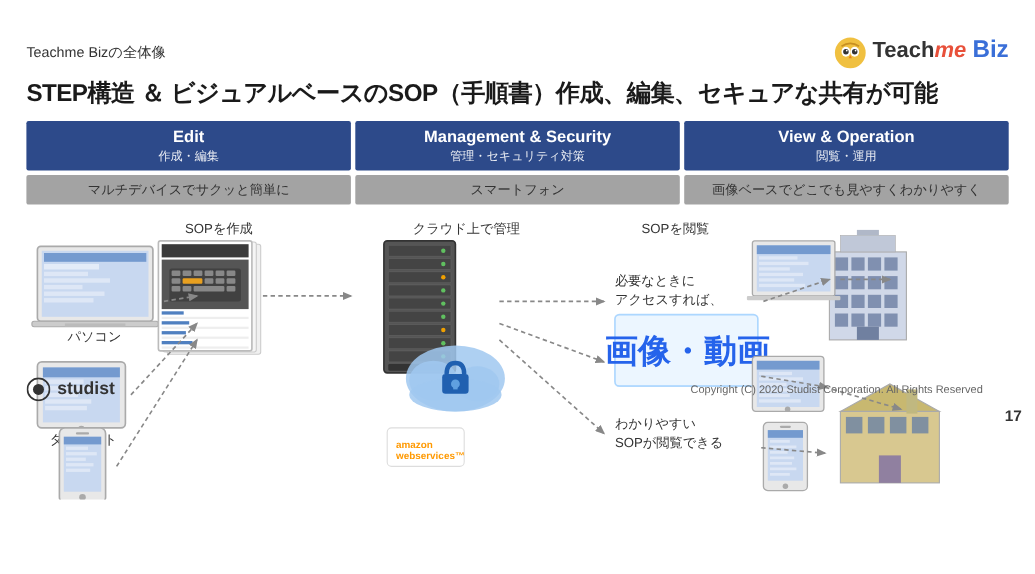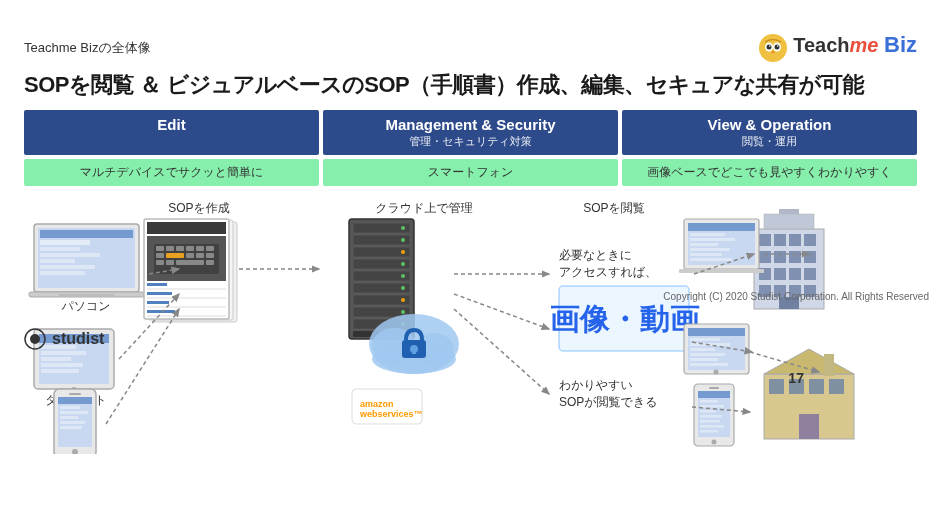--- a/index.html
+++ b/index.html
@@ -69,21 +69,21 @@
       margin-top: 1px;
     }
     
     .columns-subheader {
       display: flex;
       gap: 4px;
       margin-bottom: 8px;
     }
     .col-subheader {
       flex: 1;
-      background: #86efac;
+      background: #a3a3a3;
       text-align: center;
       padding: 5px 8px;
       font-size: 12px;
       color: #333;
       border-radius: 2px;
     }
     
     .footer {
       position: absolute;
       bottom: 12px;
@@ -131,25 +131,26 @@
         <circle cx="20.8" cy="14" r="0.8" fill="white"></circle>
         <polygon points="16,18 14.5,21 17.5,21" fill="#e88020"></polygon>
         <path d="M8,10 Q16,5 24,10" stroke="#c89020" stroke-width="1.5" fill="none"></path>
       </svg>
       <span style="font-size:20px;font-weight:bold;color:#333;">
         <span style="color:#333;">Teach</span><span style="color:#e8503a;font-style:italic;">me</span> <span style="color:#3a6fd8;font-weight:900;font-size:22px;">Biz</span>
       </span>
     </div>
   </div>
 
-  <h1 class="main-title">SOPを閲覧 ＆ ビジュアルベースのSOP（手順書）作成、編集、セキュアな共有が可能</h1>
+  <h1 class="main-title">STEP構造 ＆ ビジュアルベースのSOP（手順書）作成、編集、セキュアな共有が可能</h1>
 
   <div class="columns-header">
     <div class="col-header">
       <span class="col-header-main">Edit</span>
+      <span class="col-header-sub">作成・編集</span>
     </div>
     <div class="col-header">
       <span class="col-header-main">Management &amp; Security</span>
       <span class="col-header-sub">管理・セキュリティ対策</span>
     </div>
     <div class="col-header">
       <span class="col-header-main">View &amp; Operation</span>
       <span class="col-header-sub">閲覧・運用</span>
     </div>
   </div>
@@ -409,19 +410,19 @@
 
   <div class="footer">
     <div class="studist-logo">
 
       <svg width="22" height="22" viewBox="0 0 22 22">
         <circle cx="11" cy="11" r="10" fill="none" stroke="#333" stroke-width="1.5"></circle>
         <circle cx="11" cy="11" r="5" fill="#333"></circle>
       </svg>
       <span>studist</span>
     </div>
-    <div style="display:flex; align-items:center; gap:20px;flex-direction:column;">
+    <div style="display:flex; align-items:center; gap:20px;">
       <span class="footer-copyright">Copyright (C) 2020 Studist Corporation. All Rights Reserved</span>
       <span class="page-number">17</span>
     </div>
   </div>
 
 </div>
 
 </body></html>

